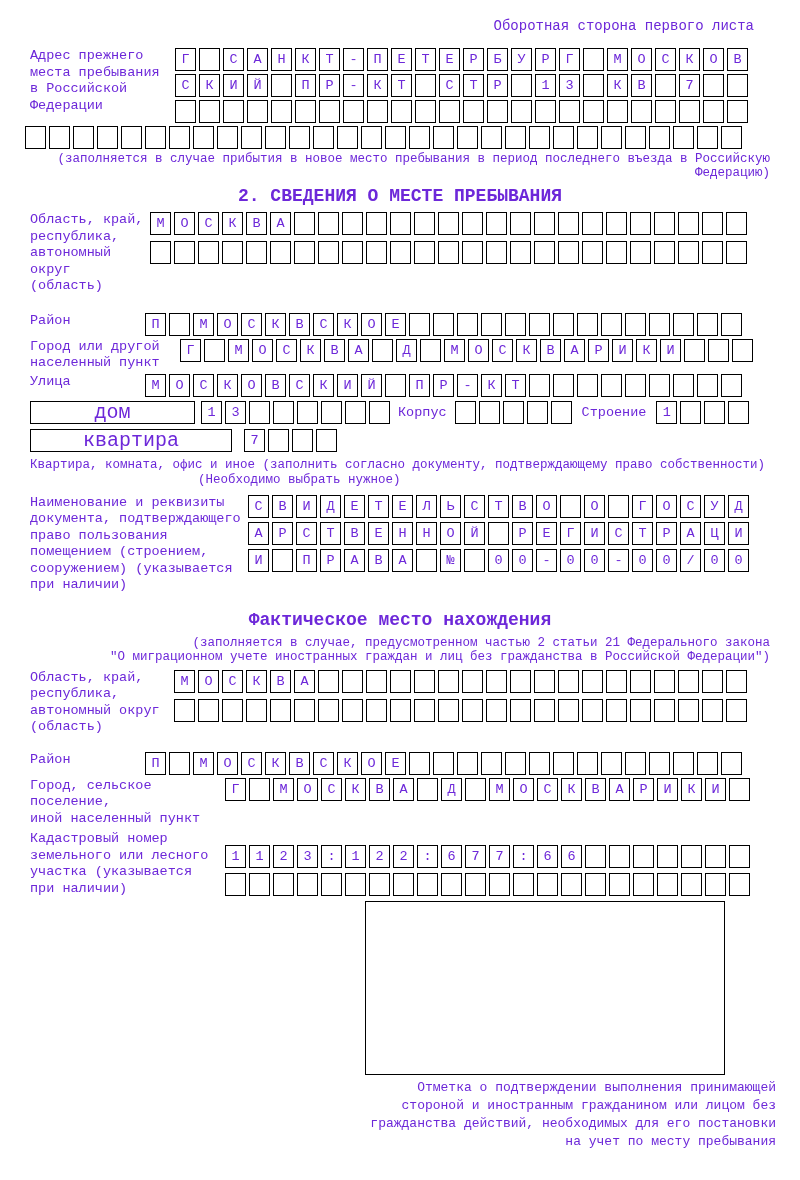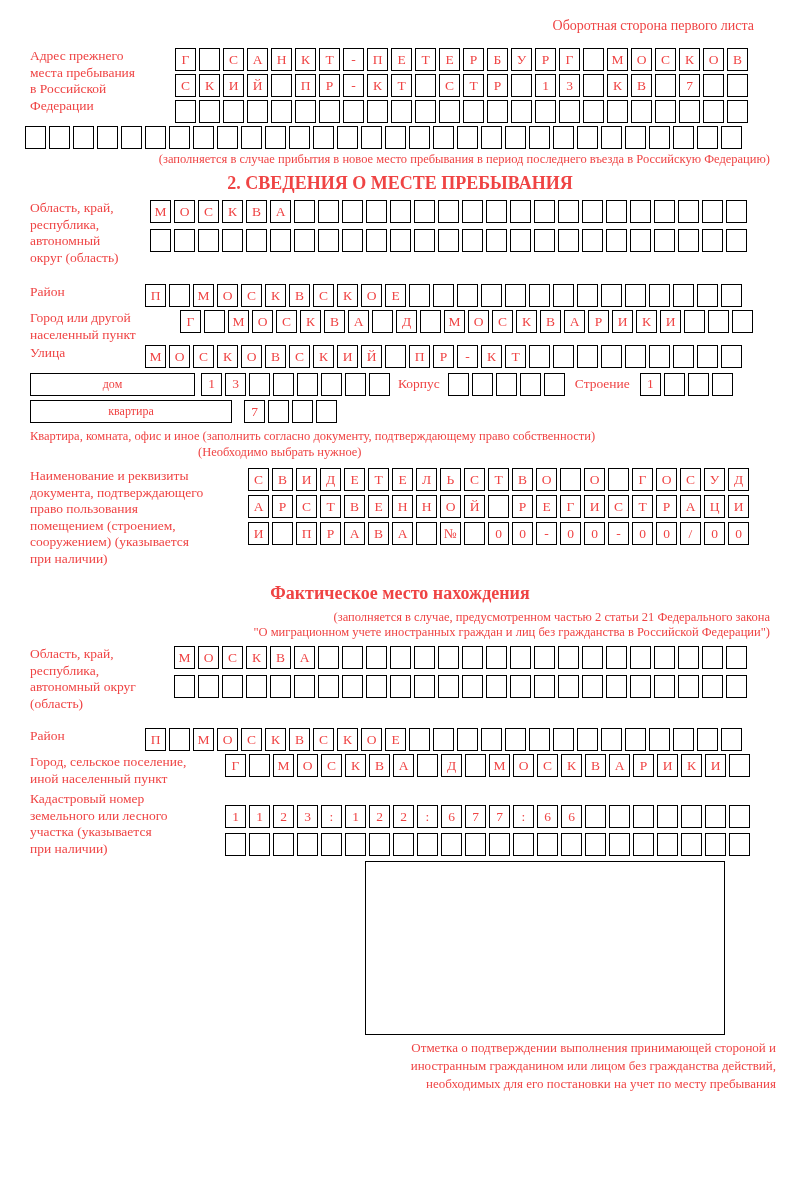--- a/index.html
+++ b/index.html
@@ -1,34 +1,34 @@
 <!DOCTYPE html>
 <html><head>
 <meta charset="utf-8">
 <style>
   html,body{margin:0;padding:0;background:#ffffff;}
   .page{
     width:800px;height:1180px;box-sizing:border-box;
     padding:14px 30px 10px 30px;
-    font-family:Liberation Serif, serif;
-    color:#ef4444;overflow:hidden;background:#fff;
+    font-family:Liberation Mono, monospace;
+    color:#6d28d9;overflow:hidden;background:#fff;
   }
   .header-note{text-align:right;padding-right:16px;font-size:14px;margin-top:4px;}
   .frow{display:flex;align-items:flex-start;}
   .row-label{white-space:pre-line;font-size:13.5px;line-height:16.5px;flex:0 0 auto;}
   .cells{display:flex;gap:3px;flex-wrap:nowrap;}
   .cellrows{display:flex;flex-direction:column;gap:3px;}
   .cell{
     width:19px;height:21px;border:1.4px solid #000;
     display:flex;align-items:center;justify-content:center;
     font-size:13.5px;flex:0 0 auto;background:#fff;
   }
   .widebox{
     border:1.4px solid #000;height:21px;display:flex;align-items:center;
-    justify-content:center;font-size:12px;flex:0 0 auto;background:#fff;
+    justify-content:center;font-size:20px;flex:0 0 auto;background:#fff;
   }
   .caption{font-size:12.5px;}
   .caption-center{font-size:12.5px;text-align:right;}
   .sec-title{font-size:18px;font-weight:bold;text-align:center;}
   .inline-label{font-size:13.5px;line-height:24px;}
   .checkbox{width:20px;height:22px;border:1.4px solid #000;display:flex;align-items:center;justify-content:center;font-size:13.5px;flex:0 0 auto;}
   .bigbox{width:358px;height:172px;border:1.6px solid #000;margin-left:335px;background:#fff;}
   .bigbox-caption{margin-left:328px;width:418px;text-align:right;font-size:13px;line-height:18px;margin-top:4px;}
   .mt2{margin-top:2px;}.mt3{margin-top:3px;}.mt4{margin-top:4px;}.mt6{margin-top:6px;}
   .mt8{margin-top:8px;}.mt14{margin-top:14px;}.mt16{margin-top:16px;}.mt18{margin-top:18px;}

